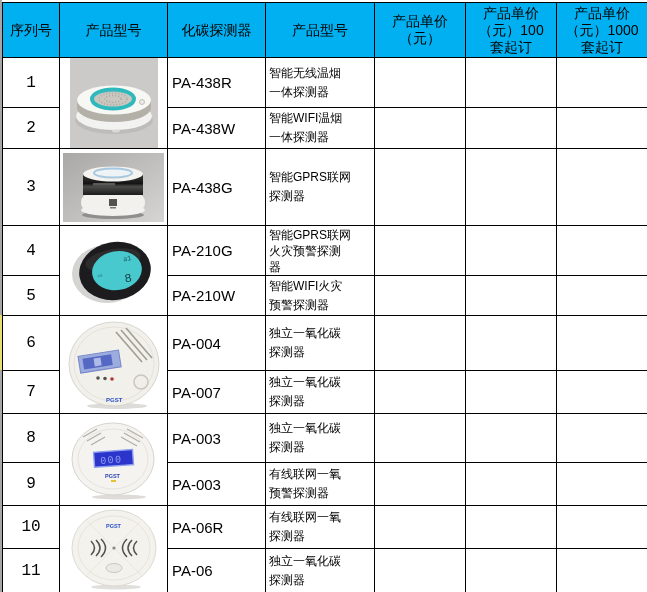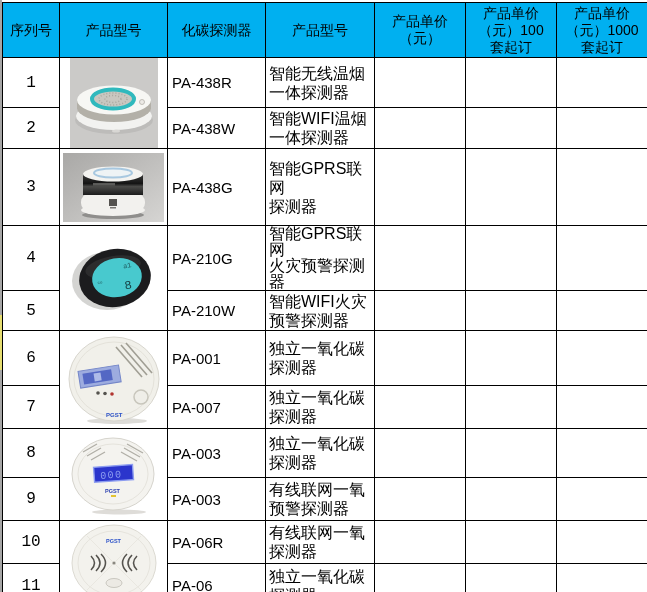--- a/index.html
+++ b/index.html
@@ -30,21 +30,21 @@
   tr.r10{height:43px;} tr.r11{height:44px;}
 
   td.serial{
     text-align:center;font-family:"Liberation Mono", monospace;font-size:16px;
   }
   td.model{
     font-family:Liberation Sans, sans-serif;font-size:15px;padding-left:4px;
     white-space:nowrap;
   }
   td.name{
-    font-size:16px;line-height:19px;padding-left:3px;padding-right:2px;
+    font-size:12px;line-height:19px;padding-left:3px;padding-right:2px;
     white-space:pre-line;
   }
   td.name.tight{line-height:16px;}
   td.pic{text-align:center;vertical-align:middle;background:#fff;}
   td.price{background:#fff;}
   svg{display:block;margin:0 auto;}
 </style>
 </head>
 <body>
 
@@ -198,21 +198,21 @@
         <circle cx="34" cy="59" r="1.8" fill="#55534e"></circle>
         <circle cx="41" cy="59.5" r="1.8" fill="#55534e"></circle>
         <circle cx="48" cy="60" r="1.8" fill="#b23430"></circle>
         <line x1="52" y1="13" x2="78" y2="43" stroke="#a09e94" stroke-width="1.6"></line>
         <line x1="57" y1="11" x2="83" y2="41" stroke="#a09e94" stroke-width="1.6"></line>
         <line x1="62" y1="9" x2="88" y2="39" stroke="#a09e94" stroke-width="1.6"></line>
         <circle cx="77" cy="63" r="7" fill="#efeee8" stroke="#c8c6bc" stroke-width="1.5"></circle>
         <text x="42" y="83" font-family="Liberation Sans, sans-serif" font-weight="bold" font-size="6" fill="#2b51c8">PGST</text>
       </svg>
     </td>
-    <td class="model">PA-001</td>
+    <td class="model">PA-004</td>
     <td class="name">独立一氧化碳
 探测器</td>
     <td class="price"></td>
     <td class="price"></td>
     <td class="price"></td>
   </tr>
   <tr class="r7">
     <td class="serial">7</td>
     <td class="model">PA-007</td>
     <td class="name">独立一氧化碳

